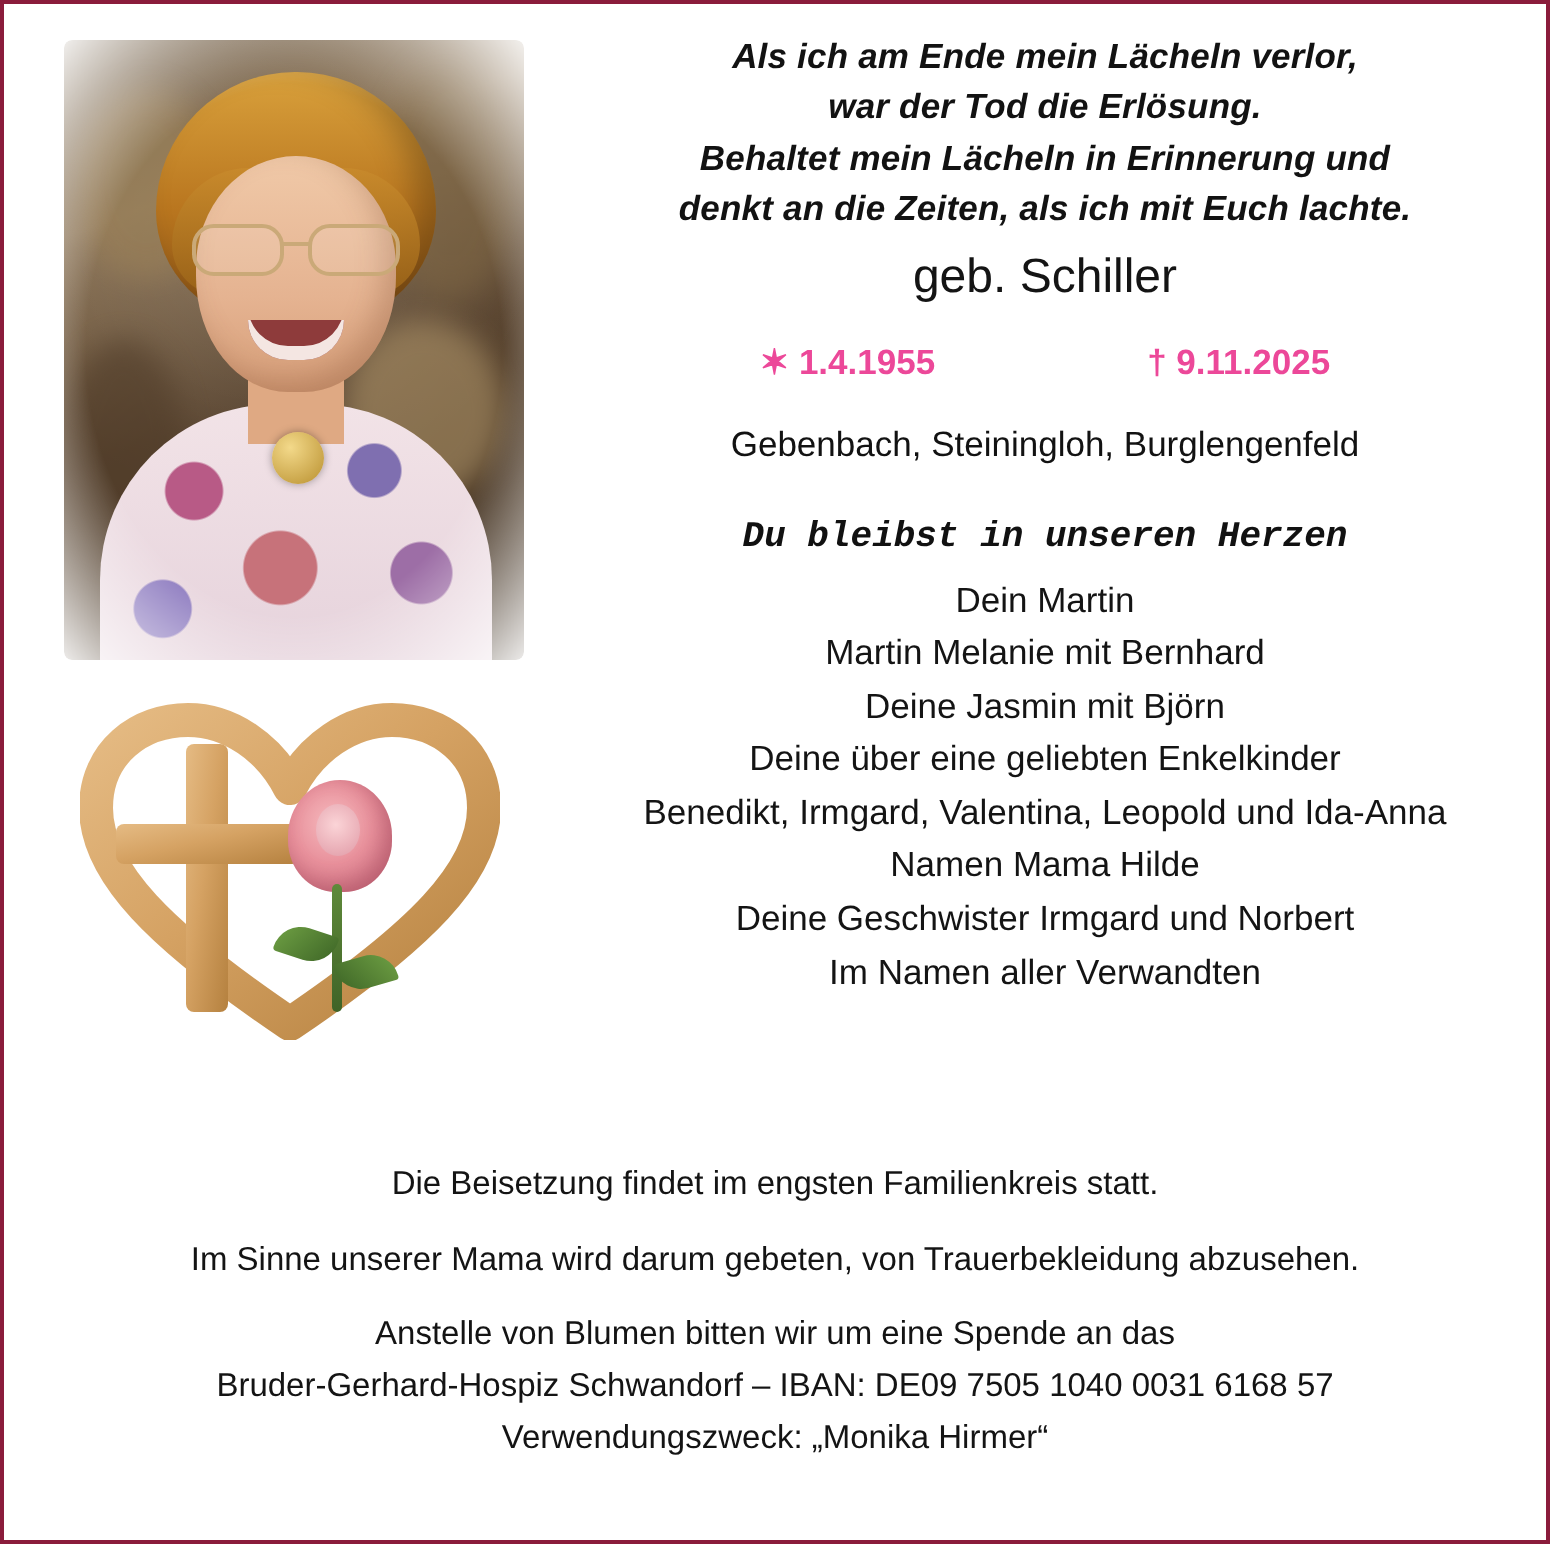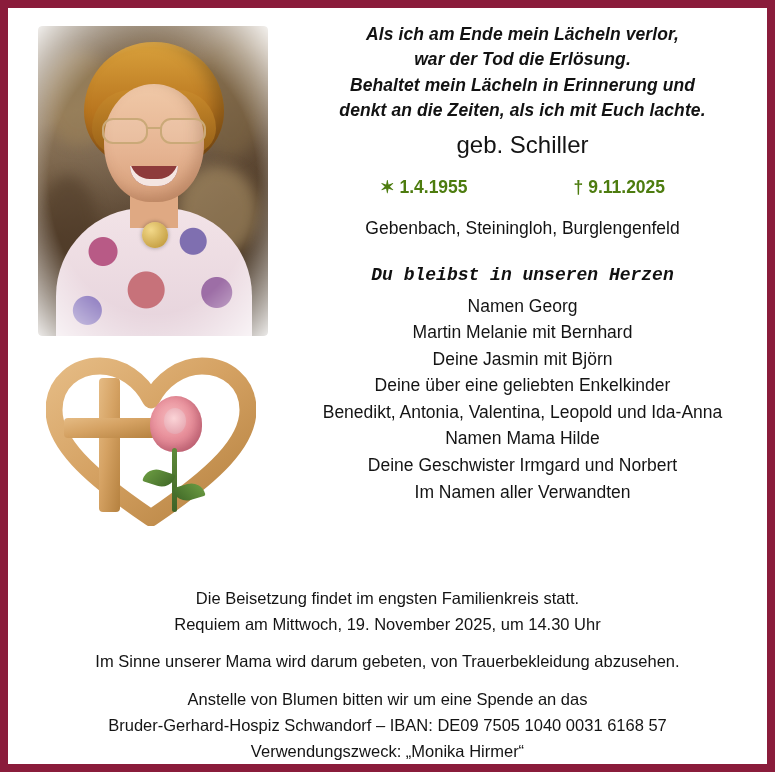--- a/index.html
+++ b/index.html
@@ -9,21 +9,21 @@
   }
   body {
     font-family: "Liberation Sans", sans-serif;
   }
   .obituary {
     position: relative;
     width: 775px;
     height: 772px;
     box-sizing: border-box;
     background: #ffffff;
-    border: 8px solid #0f766e;
+    border: 2px solid #0f766e;
     overflow: hidden;
   }
   .inner {
     position: absolute;
     left: 0; top: 0; right: 0; bottom: 0;
     padding: 10px 18px 12px 18px;
     box-sizing: border-box;
   }
 
   
@@ -223,21 +223,21 @@
     margin-top: 7px;
     color: #141414;
   }
   .dates {
     margin-top: 18px;
     display: flex;
     justify-content: center;
     gap: 106px;
     font-size: 17.5px;
     font-weight: 600;
-    color: #4d7c0f;
+    color: #ec4899;
   }
   .places {
     margin-top: 20px;
     font-size: 17.5px;
     color: #121212;
   }
   .places b { font-weight: 400; }
   .dedication {
     margin-top: 26px;
     font-style: italic;
@@ -329,35 +329,34 @@
         <span>† 9.11.2025</span>
       </div>
 
       <div class="places">
         <b>Gebenbach</b><span>, Steiningloh, Burglengenfeld</span>
       </div>
 
       <div class="dedication">Du bleibst in unseren Herzen</div>
 
       <div class="mourners">
-        <div>Namen Georg</div>
+        <div>Dein Martin</div>
         <div>Martin Melanie mit Bernhard</div>
         <div>Deine Jasmin mit Björn</div>
         <div>Deine über eine geliebten Enkelkinder</div>
-        <div>Benedikt, Antonia, Valentina, Leopold und Ida-Anna</div>
+        <div>Benedikt, Irmgard, Valentina, Leopold und Ida-Anna</div>
         <div>Namen Mama Hilde</div>
         <div>Deine Geschwister Irmgard und Norbert</div>
         <div>Im Namen aller Verwandten</div>
       </div>
     </div>
 
     <div class="footer">
       <div class="grp">
         <div>Die Beisetzung findet im engsten Familienkreis statt.</div>
-        <div>Requiem am Mittwoch, 19. November 2025, um 14.30 Uhr</div>
       </div>
       <div class="grp">Im Sinne unserer Mama wird darum gebeten, von Trauerbekleidung abzusehen.</div>
       <div class="grp">
         <div>Anstelle von Blumen bitten wir um eine Spende an das</div>
         <div>Bruder-Gerhard-Hospiz Schwandorf – IBAN: DE09 7505 1040 0031 6168 57</div>
         <div>Verwendungszweck: „Monika Hirmer“</div>
       </div>
     </div>
 
   </div>

